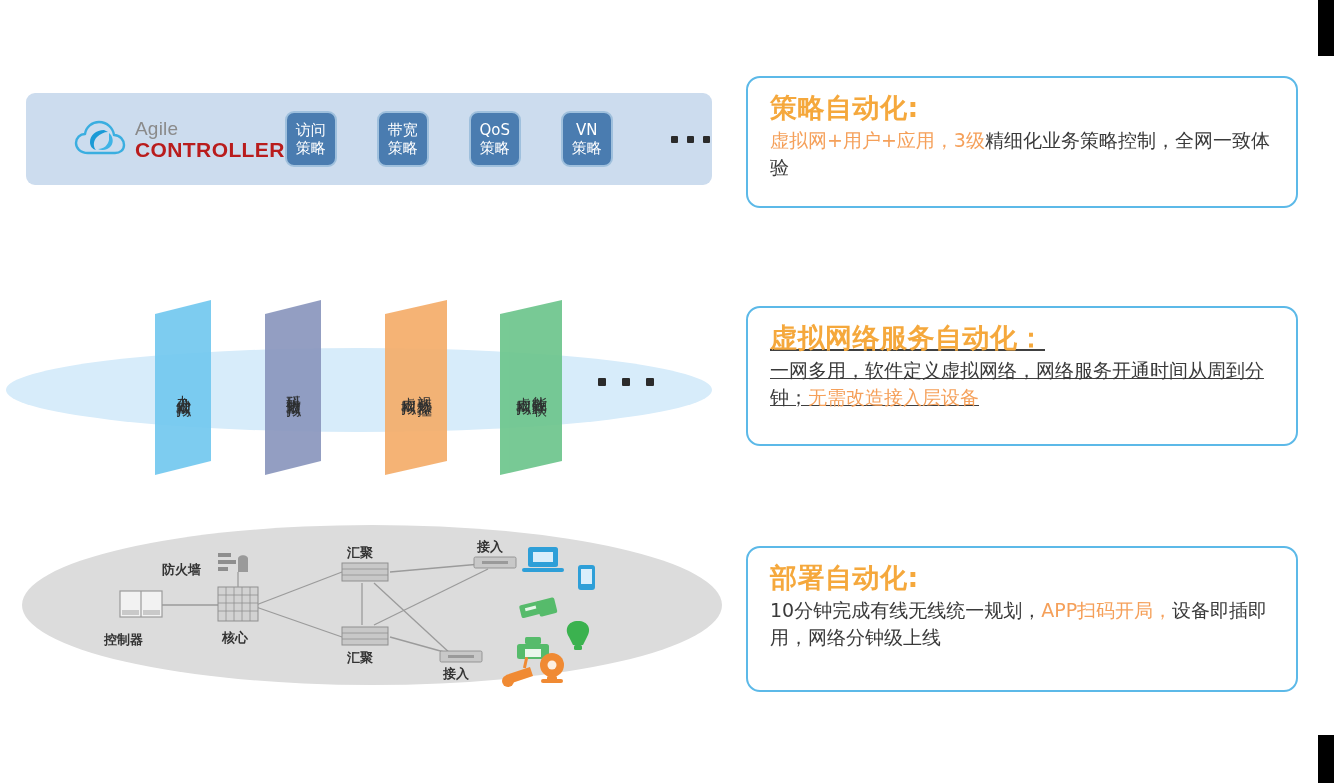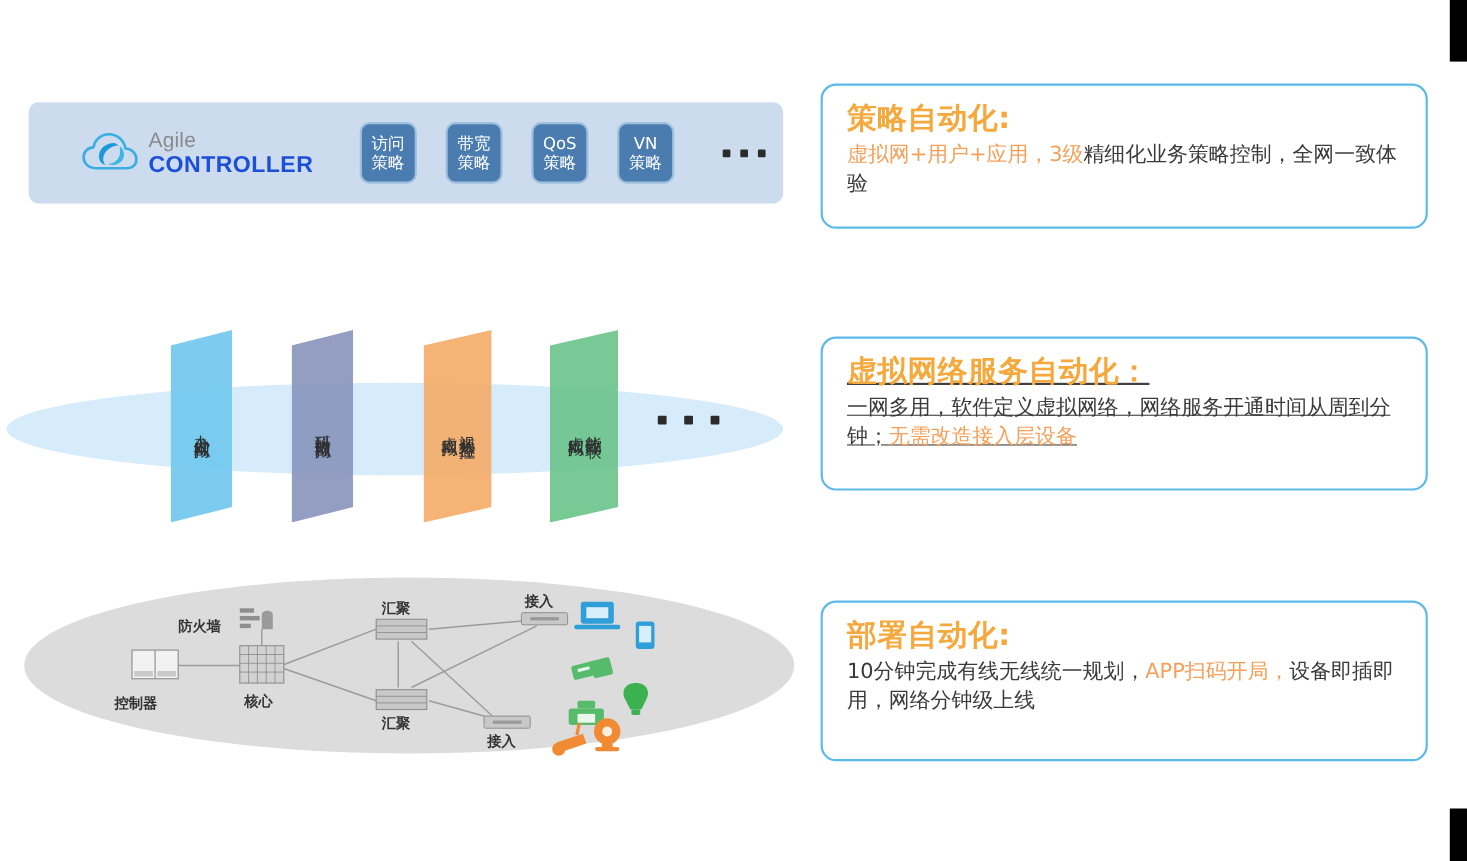--- a/index.html
+++ b/index.html
@@ -57,31 +57,30 @@
   .logo-text { line-height: 1.0; }
   .logo-agile {
     font-size: 19px;
     color: #8a8a8a;
     letter-spacing: .2px;
     font-family: "Liberation Sans", sans-serif;
   }
   .logo-controller {
     font-size: 21px;
     font-weight: bold;
-    color: #1d4ed8;
+    color: #b91c1c;
     letter-spacing: .4px;
     margin-top: 1px;
     font-family: "Liberation Sans", sans-serif;
   }
 
   .policy-row {
     display: flex;
     align-items: center;
-    gap: 26px;
-    margin-left: 42px;
+    gap: 40px;
   }
   .policy-chip {
     width: 52px;
     height: 56px;
     border-radius: 9px;
     background: #4a7cb0;
     border: 2px solid #9fc0dd;
     color: #ffffff;
     display: flex;
     flex-direction: column;

